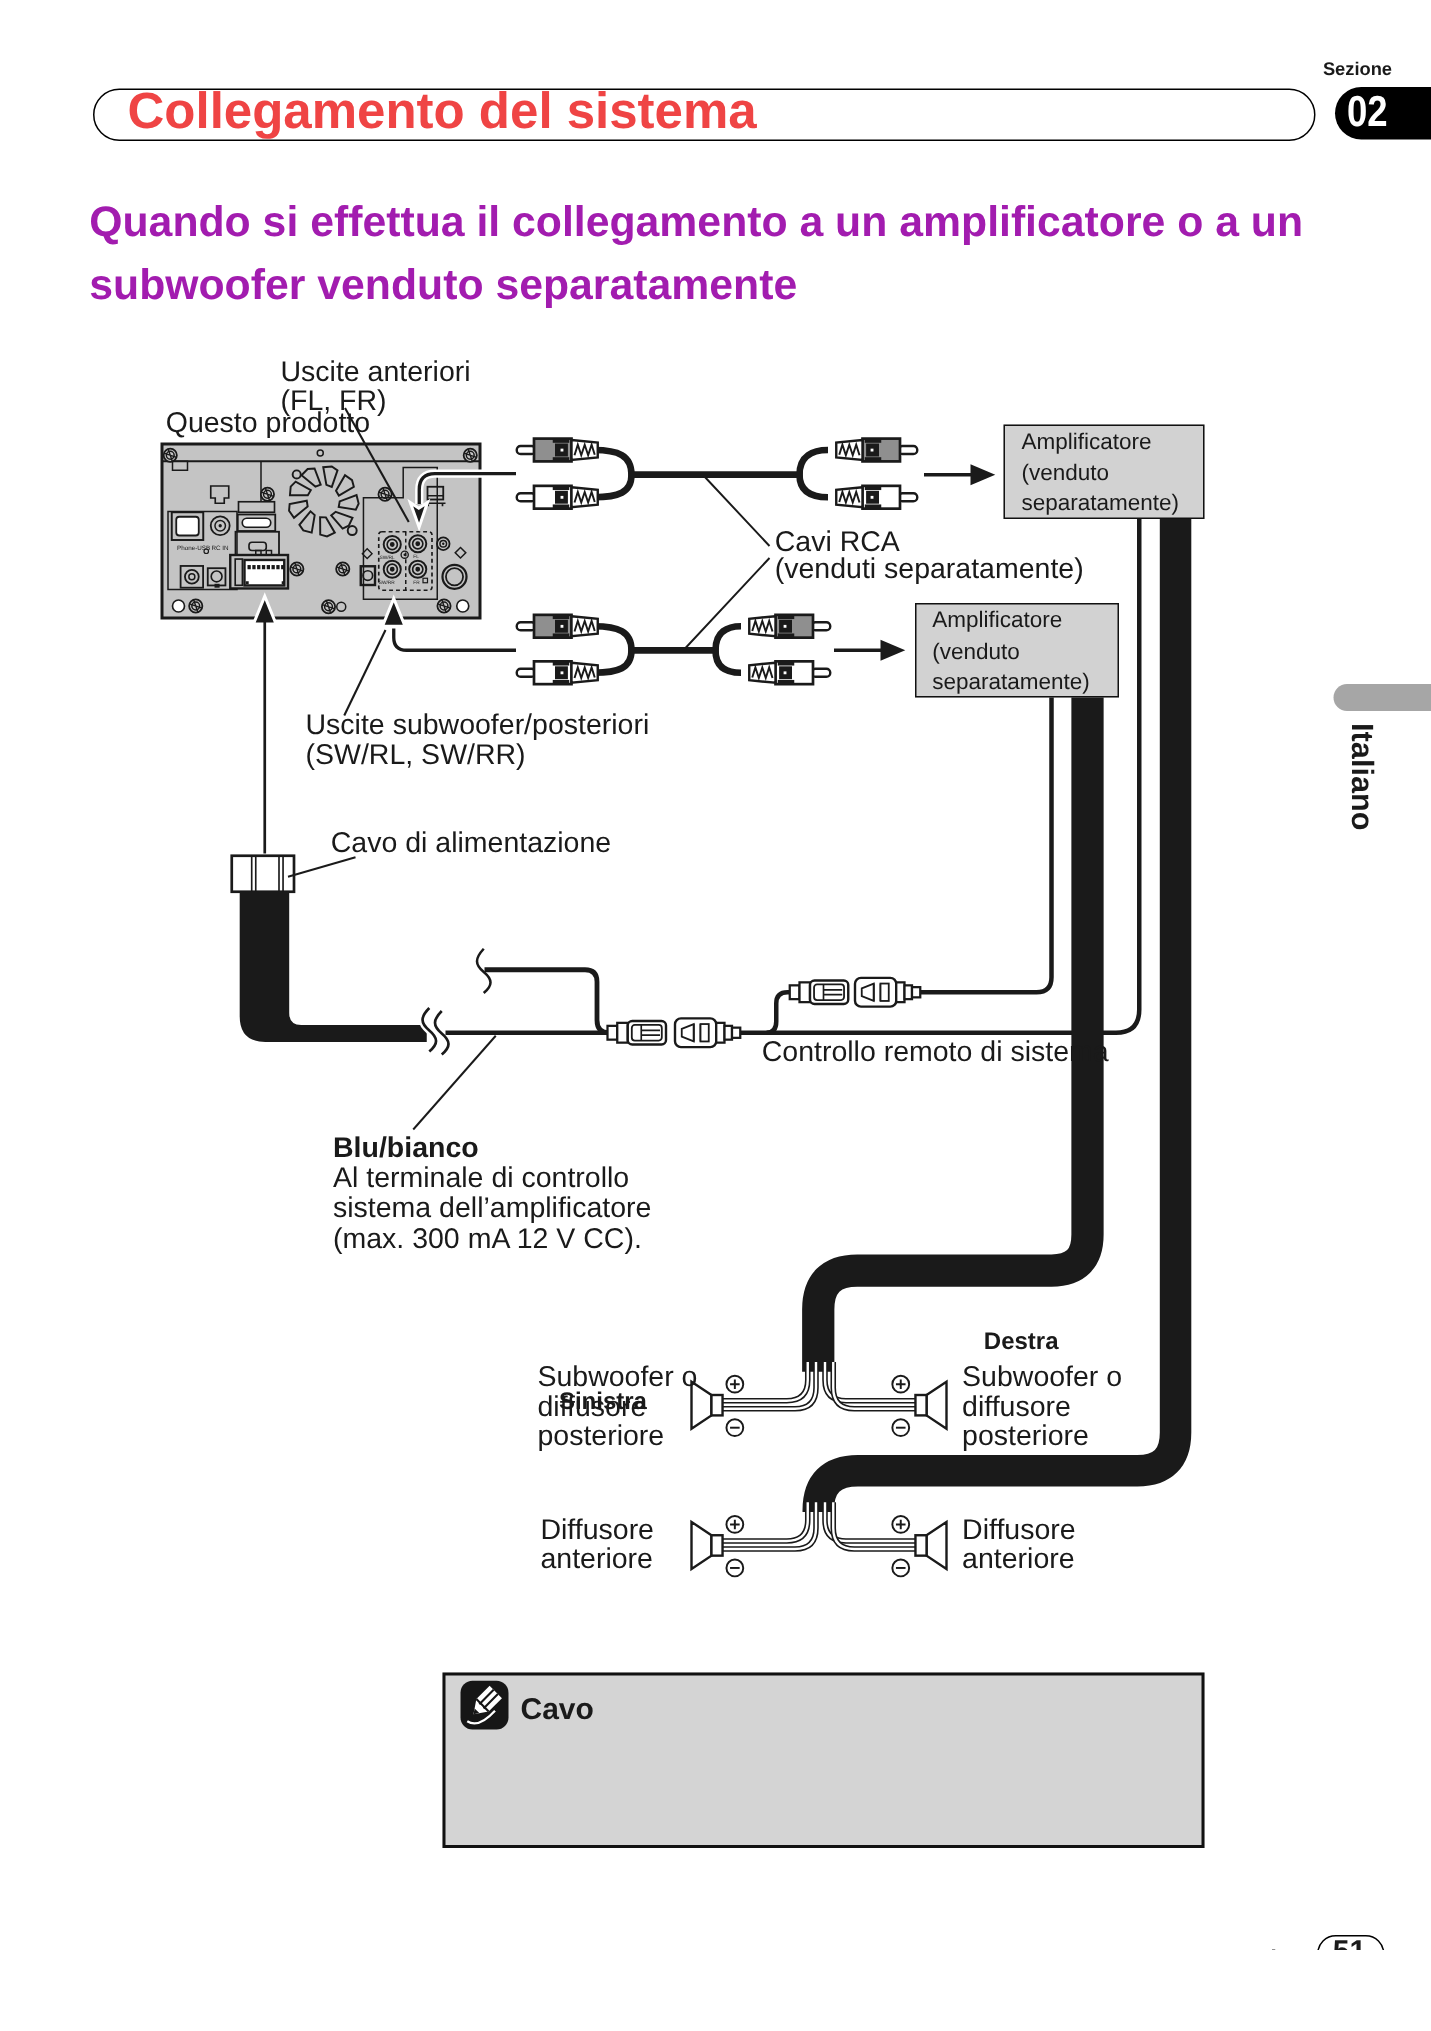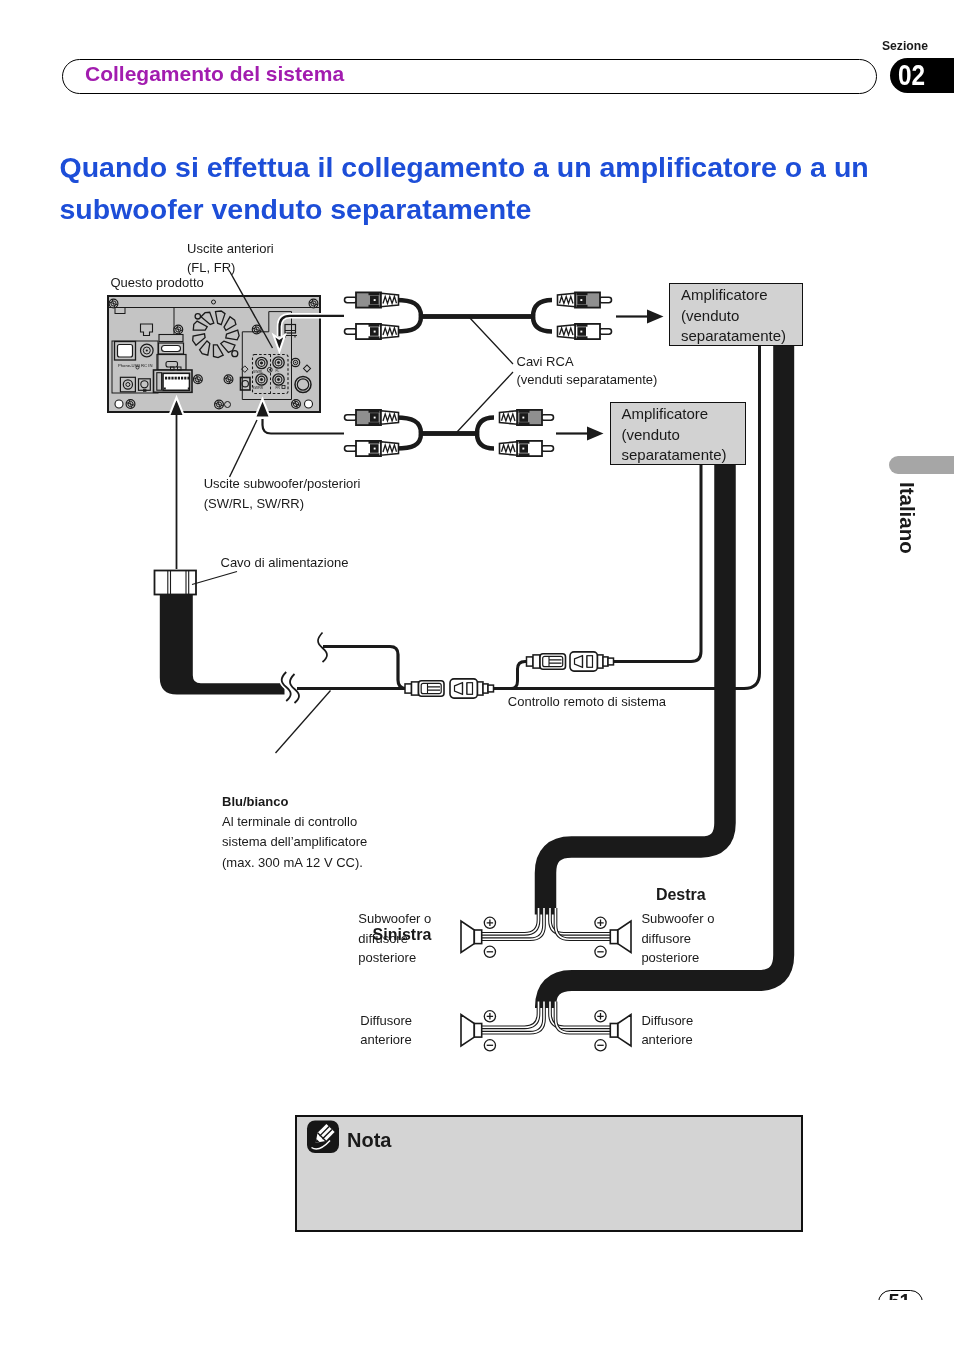--- a/index.html
+++ b/index.html
@@ -1,35 +1,35 @@
 <!DOCTYPE html>
 <html><head>
 <meta charset="utf-8">
 <style>
 html,body{margin:0;padding:0;background:#fff;}
 #page{position:relative;width:954px;height:1300px;background:#fff;overflow:hidden;
   font-family:"Liberation Sans",sans-serif;color:#1a1a1a;}
-.lbl{position:absolute;font-size:13px;line-height:19.3px;white-space:nowrap;}
+.lbl{position:absolute;font-size:19px;line-height:19.3px;white-space:nowrap;}
 .b{font-weight:bold;}
 svg{position:absolute;left:0;top:0;}
 </style>
 </head>
 <body>
 <div id="page">
 
 <div class="lbl b" style="right:26px;top:40px;font-size:12.2px;line-height:13px;">Sezione</div>
 
 <div style="position:absolute;left:889.5px;top:58px;width:65px;height:34.5px;background:#000;border-radius:17.5px 0 0 17.5px;"></div>
 <div class="lbl b" style="left:898px;top:60px;font-size:29px;line-height:31px;color:#fff;transform:scaleX(0.84);transform-origin:0 0;">02</div>
 
 <div style="position:absolute;left:62px;top:58.5px;width:814.5px;height:35px;border:1.6px solid #000;border-radius:17.5px;box-sizing:border-box;"></div>
 
-<div class="lbl b" style="left:85px;top:58.7px;font-size:21px;line-height:30px;color:#a21caf;">Collegamento del sistema</div>
-
-<div class="lbl b" style="left:59.5px;top:146px;font-size:28.5px;line-height:42px;color:#1d4ed8;">Quando si effettua il collegamento a un amplificatore o a un<br>subwoofer venduto separatamente</div>
+<div class="lbl b" style="left:85px;top:58.7px;font-size:34px;line-height:30px;color:#ef4444;">Collegamento del sistema</div>
+
+<div class="lbl b" style="left:59.5px;top:127px;font-size:28.5px;line-height:42px;color:#a21caf;">Quando si effettua il collegamento a un amplificatore o a un<br>subwoofer venduto separatamente</div>
 
 <svg width="954" height="1354" viewBox="0 0 954 1354" fill="none" stroke-linecap="butt">
 <defs>
 
 <g id="rcaplug">
   <rect x="0" y="-2.7" width="12.5" height="5.4" rx="2.6" fill="#fff" stroke="#1a1a1a" stroke-width="1.6"></rect>
   <rect class="body" x="11.5" y="-7.6" width="25" height="15.2" stroke="#1a1a1a" stroke-width="1.8"></rect>
   <rect x="24" y="-7.6" width="11" height="2.8" fill="#1a1a1a"></rect>
   <rect x="24" y="4.8" width="11" height="2.8" fill="#1a1a1a"></rect>
   <rect x="25.5" y="-4.3" width="8.6" height="8.6" fill="#1a1a1a"></rect>
@@ -371,21 +371,21 @@
 <div class="lbl" style="left:110.5px;top:272.6px;">Questo prodotto</div>
 
 <div class="lbl" style="left:516.5px;top:353px;line-height:18px;">Cavi RCA<br>(venduti separatamente)</div>
 
 <div class="lbl" style="left:203.7px;top:473.8px;line-height:20.6px;">Uscite subwoofer/posteriori<br>(SW/RL, SW/RR)</div>
 
 <div class="lbl" style="left:220.5px;top:552.5px;">Cavo di alimentazione</div>
 
 <div class="lbl" style="left:507.8px;top:692px;">Controllo remoto di sistema</div>
 
-<div class="lbl" style="left:222px;top:755.9px;line-height:20.3px;margin-top:36px;"><span class="b">Blu/bianco</span><br>Al terminale di controllo<br>sistema dell’amplificatore<br>(max. 300 mA 12 V CC).</div>
+<div class="lbl" style="left:222px;top:755.9px;line-height:20.3px;"><span class="b">Blu/bianco</span><br>Al terminale di controllo<br>sistema dell’amplificatore<br>(max. 300 mA 12 V CC).</div>
 
 <div style="position:absolute;left:669px;top:283px;width:134px;height:63px;background:#d2d2d2;border:1.8px solid #111;box-sizing:border-box;"></div>
 <div class="lbl" style="left:681px;top:285.2px;font-size:15px;line-height:20.6px;">Amplificatore<br>(venduto<br>separatamente)</div>
 
 <div style="position:absolute;left:610px;top:402px;width:136px;height:63px;background:#d2d2d2;border:1.8px solid #111;box-sizing:border-box;"></div>
 <div class="lbl" style="left:621.5px;top:404.2px;font-size:15px;line-height:20.6px;">Amplificatore<br>(venduto<br>separatamente)</div>
 
 <div class="lbl b" style="left:372.6px;top:884.8px;font-size:16px;margin-top:40px;">Sinistra</div>
 
 <div class="lbl b" style="left:655.9px;top:884.8px;font-size:16px;">Destra</div>
@@ -407,20 +407,20 @@
 <svg style="left:306px;top:1119px;" width="35" height="35" viewBox="0 0 35 35">
 <rect x="1" y="1.5" width="32" height="32.5" rx="8" fill="#161616"></rect>
 <g transform="translate(18.5,15) rotate(45)">
 <polygon points="-5.8,-8.5 5.8,-8.5 5.8,4 0,12.5 -5.8,4" fill="#fff"></polygon>
 <path d="M-2,-8.5 L-2,5 M2,-8.5 L2,5 M-5.8,4 L5.8,4" stroke="#161616" stroke-width="1.4" fill="none"></path>
 <polygon points="-2.2,9.2 2.2,9.2 0,12.5" fill="#161616"></polygon>
 </g>
 <path d="M5.5,28.5 Q13,33.5 24,21.5" stroke="#fff" stroke-width="1.5" fill="none"></path>
 </svg>
 
-<div class="lbl b" style="left:347px;top:1127.5px;font-size:20px;line-height:24px;">Nota</div>
+<div class="lbl b" style="left:347px;top:1127.5px;font-size:20px;line-height:24px;">Cavo</div>
 
 
 <div class="lbl b" style="left:847px;top:1297.8px;font-size:15px;line-height:16px;">It</div>
 <div style="position:absolute;left:877.5px;top:1289.5px;width:45px;height:25px;border:1.5px solid #000;border-radius:13px;box-sizing:border-box;"></div>
 <div class="lbl b" style="left:888.5px;top:1291.2px;font-size:20px;line-height:21px;">51</div>
 
 </div>
 
 </body></html>

